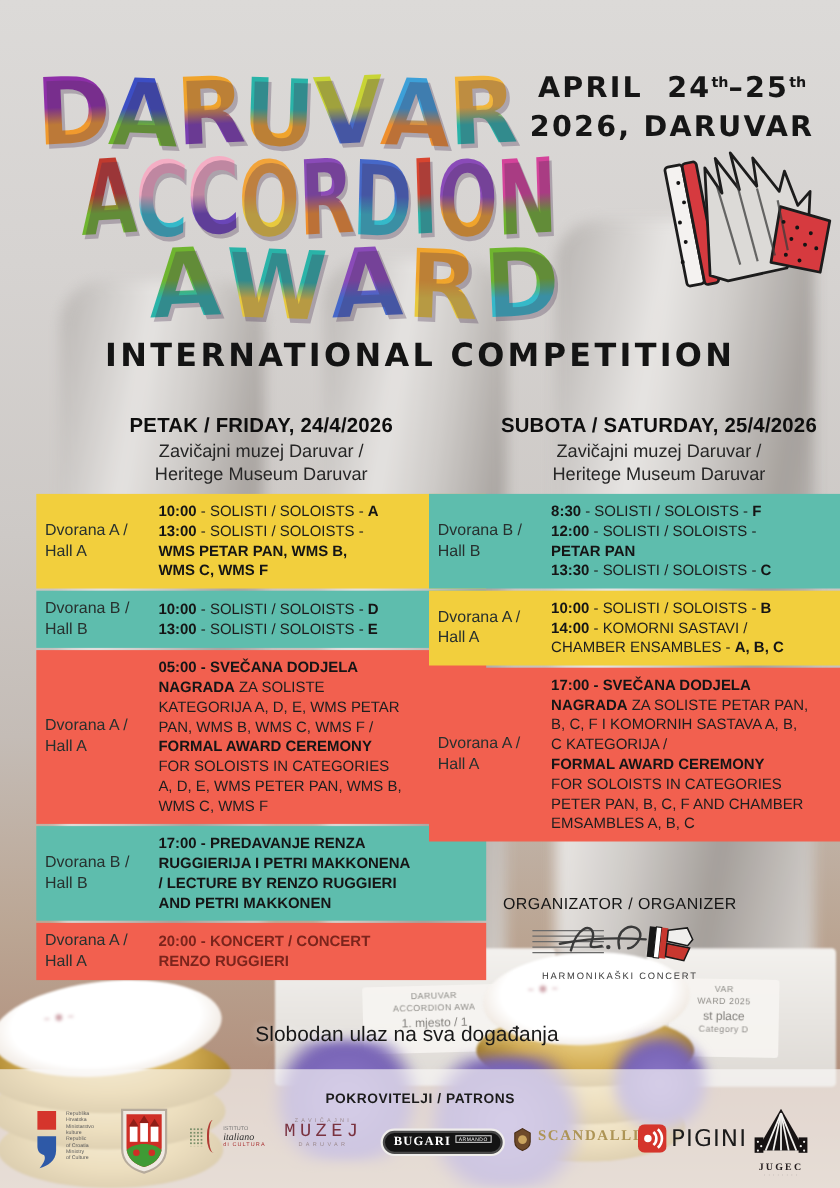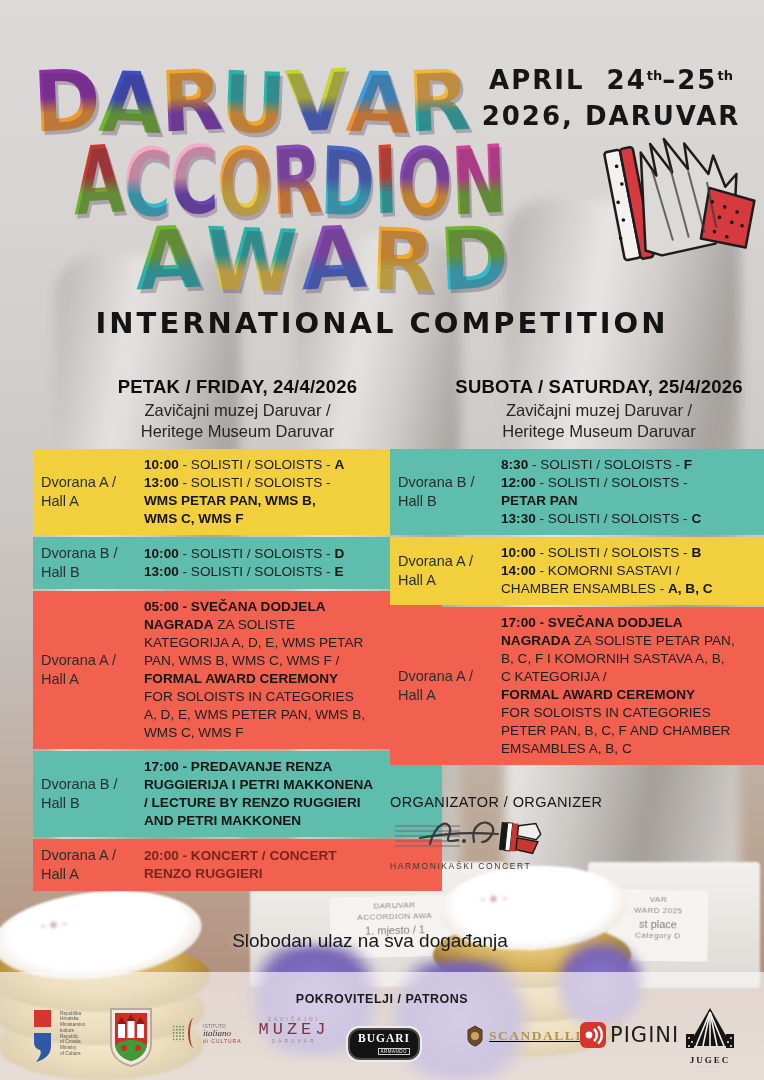--- a/index.html
+++ b/index.html
@@ -54,43 +54,43 @@
   .venue{text-align:center;font-size:16.5px;color:#262626;line-height:21px;margin-top:2px;margin-bottom:7px;}
   .block{display:flex;align-items:center;gap:8px;padding:7px 8px 7px 8px;margin-top:2px;box-sizing:border-box;}
   .block.yellow{background:#F2CF3D;}
   .block.teal{background:#5EBDAD;}
   .block.red{background:#F2604F;}
   .hall{flex:none;width:95px;font-size:14.5px;line-height:19px;color:#27302e;}
   .lines{font-size:13.6px;line-height:18px;color:#1e1e1e;}
   .lines b{font-weight:bold;color:#151515;}
   .block.maroon .lines, .block.maroon .lines b{color:#7B241C;}
   
-  .organizer{position:absolute;left:390px;top:794px;width:347px;text-align:left;z-index:5;}
+  .organizer{position:absolute;left:390px;top:814px;width:347px;text-align:center;z-index:5;}
   .org-heading{font-size:14.5px;color:#151515;letter-spacing:.4px;}
   .org-logo{margin-top:4px;}
   .org-caption{font-size:8.5px;letter-spacing:1.6px;color:#3a3a3a;margin-top:1px;}
   
   .free-entry{position:absolute;left:0;top:930px;width:740px;text-align:center;z-index:6;
               font-size:19px;color:#181818;text-shadow:0 0 8px rgba(255,255,255,.55);}
   
   .footer{position:absolute;left:0;top:972px;width:764px;height:108px;background:rgba(251,249,248,.66);z-index:7;}
   .patrons-heading{position:absolute;left:0;top:20px;width:100%;text-align:center;
                    font-size:12.5px;font-weight:bold;letter-spacing:.5px;color:#1b1b1b;}
   .logo{position:absolute;}
   .min-lines{position:absolute;left:30px;top:2px;font-size:5px;line-height:6px;color:#5a5a5a;transform:scale(.95);transform-origin:left top;}
   .muzej-top,.muzej-bottom{font-size:5px;letter-spacing:3px;color:#9c8a8d;text-align:center;}
   .muzej-main{font-family:Liberation Mono, monospace;font-size:17px;letter-spacing:4px;color:#7a3340;text-align:center;line-height:16px;}
   .ist-text{font-size:5px;color:#777;line-height:6px;}
   .ist-it{font-family:"Liberation Serif",serif;font-style:italic;font-size:9px;color:#2e2e2e;line-height:9px;}
   .ist-cu{font-size:5px;color:#a33;letter-spacing:1px;}
   .bugari{background:#141414;border:2px solid #4a4a4a;box-shadow:0 0 0 2px #efedeb;border-radius:12px;
           color:#fff;font-family:"Liberation Serif",serif;font-weight:bold;font-size:11.5px;letter-spacing:1px;
-          padding:2px 8px 3px 8px;display:flex;align-items:flex-end;gap:4px;flex-direction:column;}
+          padding:2px 8px 3px 8px;display:flex;align-items:flex-start;gap:4px;}
   .armando{font-size:4.5px;border:1px solid #cfcfcf;padding:0 2px;letter-spacing:.5px;font-family:"Liberation Sans",sans-serif;font-weight:normal;}
-  .scandalli{display:flex;align-items:center;gap:5px;text-decoration:underline;}
+  .scandalli{display:flex;align-items:flex-start;gap:5px;}
   .scan-text{font-family:"Liberation Serif",serif;font-weight:bold;font-size:13.5px;letter-spacing:1.5px;color:#ad9455;}
   .pigini{display:flex;align-items:center;gap:4px;}
   .pigini-text{font-family:"DejaVu Sans",sans-serif;font-size:21px;letter-spacing:1px;color:#1c1c1c;}
   .jugec-text{font-family:"Liberation Serif",serif;font-weight:bold;font-size:9px;letter-spacing:2px;color:#241d1e;text-align:center;margin-top:1px;}
   .jugec-sub{font-size:3.5px;letter-spacing:1px;color:#555;text-align:center;}
 </style>
 </head>
 <body>
 
 <div class="poster">

